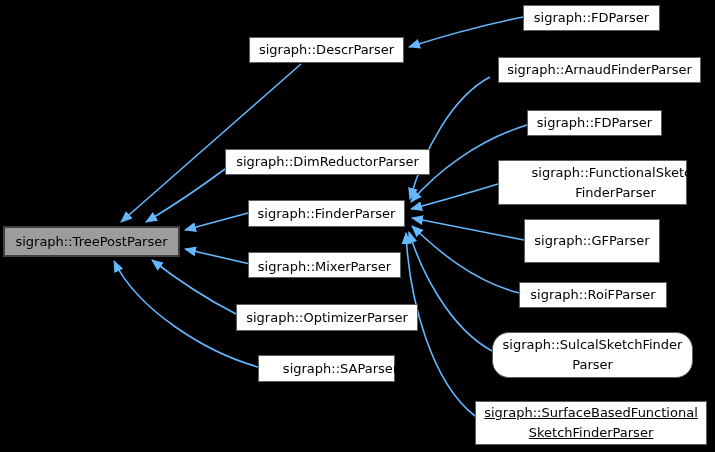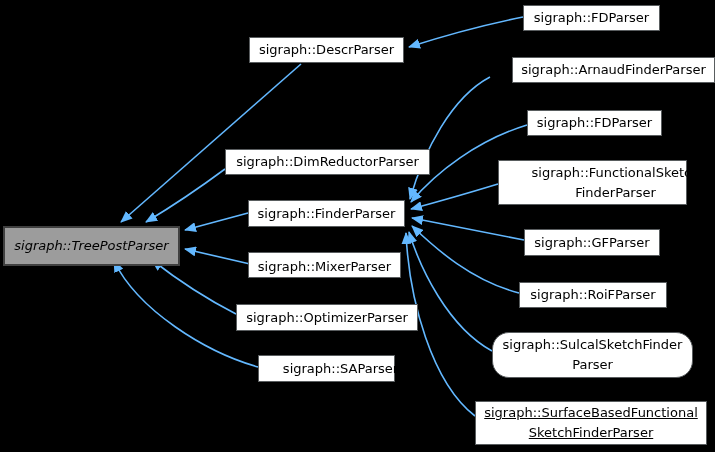--- a/index.html
+++ b/index.html
@@ -54,21 +54,21 @@
     <path class="edge" d="M 523,17 Q 468,28 409,47" marker-end="url(#ah)"></path>
     <path class="edge" d="M 490,77 C 452,97 424,150 410,199" marker-end="url(#ah)"></path>
     <path class="edge" d="M 527,125 C 478,140 436,172 411,202" marker-end="url(#ah)"></path>
     <path class="edge" d="M 498,184 Q 452,198 411,209" marker-end="url(#ah)"></path>
     <path class="edge" d="M 524,240 Q 468,229 412,218" marker-end="url(#ah)"></path>
     <path class="edge" d="M 519,293 C 472,281 436,249 412,226" marker-end="url(#ah)"></path>
     <path class="edge" d="M 492,351 C 448,327 420,268 409,232" marker-end="url(#ah)"></path>
     <path class="edge" d="M 475,416 C 432,383 409,300 406,233" marker-end="url(#ah)"></path>
   </svg>
   <div id="nodes">
-      <div class="node node--current" style="left: 3px; top: 226px; width: 177px; height: 40px; font-style: italic;">
+      <div class="node node--current" style="left: 3px; top: 226px; width: 177px; height: 31px;">
         <span class="line">sigraph::TreePostParser</span>
       </div>
       <div class="node" style="left: 249px; top: 37px; width: 155px; height: 26px;">
         <span class="line">sigraph::DescrParser</span>
       </div>
       <div class="node" style="left: 225px; top: 149px; width: 205px; height: 26px;">
         <span class="line">sigraph::DimReductorParser</span>
       </div>
       <div class="node" style="left: 248px; top: 200px; width: 157px; height: 27px;">
         <span class="line">sigraph::FinderParser</span>
@@ -78,31 +78,31 @@
       </div>
       <div class="node" style="left: 236px; top: 304px; width: 182px; height: 27px;">
         <span class="line">sigraph::OptimizerParser</span>
       </div>
       <div class="node" style="left: 258px; top: 355px; width: 137px; height: 27px; padding-left: 28px;">
         <span class="line">sigraph::SAParser</span>
       </div>
       <div class="node" style="left: 523px; top: 5px; width: 137px; height: 26px;">
         <span class="line">sigraph::FDParser</span>
       </div>
-      <div class="node" style="left: 512px; top: 57px; width: 203px; height: 26px;">
+      <div class="node" style="left: 498px; top: 57px; width: 203px; height: 26px;">
         <span class="line">sigraph::ArnaudFinderParser</span>
       </div>
       <div class="node" style="left: 527px; top: 110px; width: 135px; height: 26px;">
         <span class="line">sigraph::FDParser</span>
       </div>
       <div class="node" style="left: 498px; top: 160px; width: 189px; height: 45px; padding-left: 46px;">
         <span class="line">sigraph::FunctionalSketch</span>
         <span class="line">FinderParser</span>
       </div>
-      <div class="node" style="left: 524px; top: 229px; width: 136px; height: 27px;">
+      <div class="node" style="left: 524px; top: 219px; width: 136px; height: 44px;">
         <span class="line">sigraph::GFParser</span>
       </div>
       <div class="node" style="left: 519px; top: 282px; width: 148px; height: 26px;">
         <span class="line">sigraph::RoiFParser</span>
       </div>
       <div class="node" style="left: 492px; top: 332px; width: 201px; height: 46px; border-radius: 17px;">
         <span class="line">sigraph::SulcalSketchFinder</span>
         <span class="line">Parser</span>
       </div>
       <div class="node" style="left: 475px; top: 401px; width: 232px; height: 44px; text-decoration: underline;">

